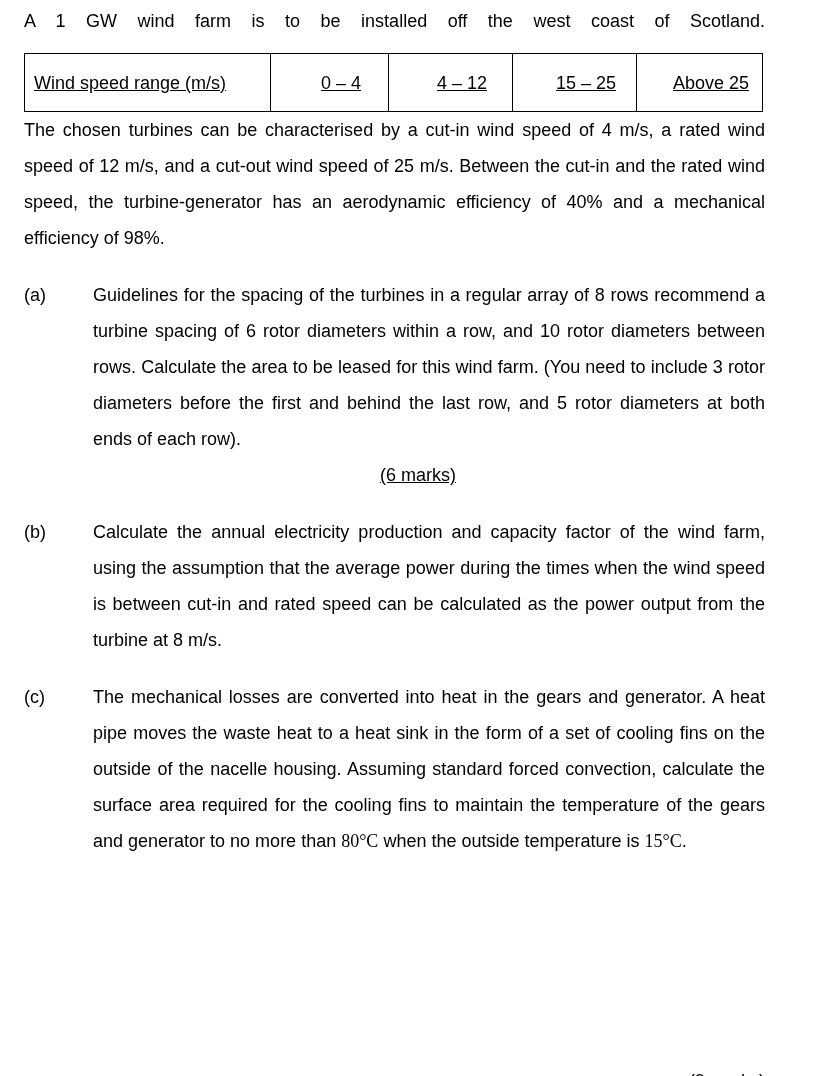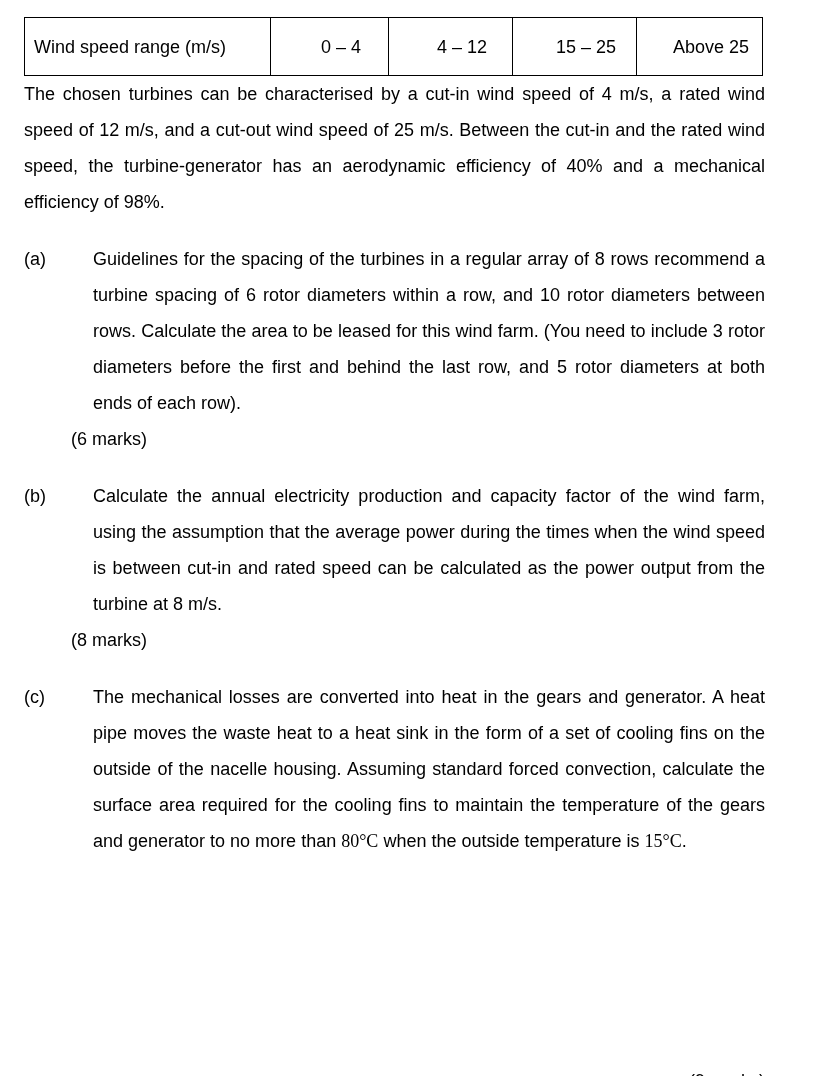--- a/index.html
+++ b/index.html
@@ -9,39 +9,40 @@
     font-family: "Liberation Sans", "DejaVu Sans", sans-serif;
     font-size: 18px; color: #000; position: relative;
   }
   .page { position: relative; width: 840px; height: 1076px; overflow: hidden; padding: 3px 75px 0 24px; }
   .line { line-height: 36px; }
   .stretch { text-align: justify; text-align-last: justify; }
   .hl { padding: 2px 1px; }
   .wind-table { border-collapse: collapse; margin-top: 14px; table-layout: fixed; width: 738px; }
   .wind-table td {
     border: 1px solid #000; vertical-align: top;
-    padding: 16px 8px 0; line-height: 26px; text-align: center;
+    padding: 16px 8px 0; line-height: 26px; text-align: center; text-decoration: underline;
   }
   .wind-table td.c0 { text-align: left; padding-left: 9px; }
   .row-header td { height: 58px; padding-left: 31px; }
   .row-freq td { height: 78px; }
   .prewrap { white-space: pre-line; }
   .para { line-height: 36px; text-align: justify; }
   .question { position: relative; margin-top: 21px; padding-left: 47px; line-height: 36px; }
   .qlabel { position: absolute; left: 0; top: 0; line-height: 36px; }
   .qtext { text-align: justify; margin-left: 22px; }
-  .qmarks { text-align: left; line-height: 36px; }
+  .qmarks { text-align: center; line-height: 36px; text-decoration: underline; }
   .mathvar { font-family: "Liberation Serif", "DejaVu Serif", serif; }
   .clipped-marks { position: absolute; top: 1063px; right: 75px; line-height: 36px; text-align: right; }
 </style>
 </head>
 <body>
 
 <div class="page">
 
+  <p class="line stretch">A 1 GW wind farm is to be installed off the west coast of Scotland.</p>
 
   <table class="wind-table">
     <colgroup>
       <col style="width:246px">
         <col style="width:118px">
         <col style="width:124px">
         <col style="width:124px">
         <col style="width:126px">
     </colgroup>
     <tbody>
@@ -59,21 +60,20 @@
 
   <div class="question">
     <div class="qlabel">(a)</div>
     <div class="qtext">Guidelines for the spacing of the turbines in a regular array of 8 rows recommend a turbine spacing of 6 rotor diameters within a row, and 10 rotor diameters between rows. Calculate the area to be leased for this wind farm. (You need to include 3 rotor diameters before the first and behind the last row, and 5 rotor diameters at both ends of each row).</div>
     <div class="qmarks">(6 marks)</div>
   </div>
 
   <div class="question">
     <div class="qlabel">(b)</div>
     <div class="qtext">Calculate the annual electricity production and capacity factor of the wind farm, using the assumption that the average power during the times when the wind speed is between cut-in and rated speed can be calculated as the power output from the turbine at 8 m/s.</div>
-    <div class="qmarks">(8 marks)</div>
   </div>
 
   <div class="question">
     <div class="qlabel">(c)</div>
     <div class="qtext"><span>The mechanical losses are converted into heat in the gears and generator. A heat pipe moves the waste heat to a heat sink in the form of a set of cooling fins on the outside of the nacelle housing. Assuming standard forced convection, calculate the surface area required for the cooling fins to maintain the temperature of the gears and generator to no more than </span><span class="mathvar">80°C</span><span> when the outside temperature is </span><span class="mathvar">15°C</span><span>.</span></div>
   </div>
 
   <div class="clipped-marks">(9 marks)</div>
 
 </div>

